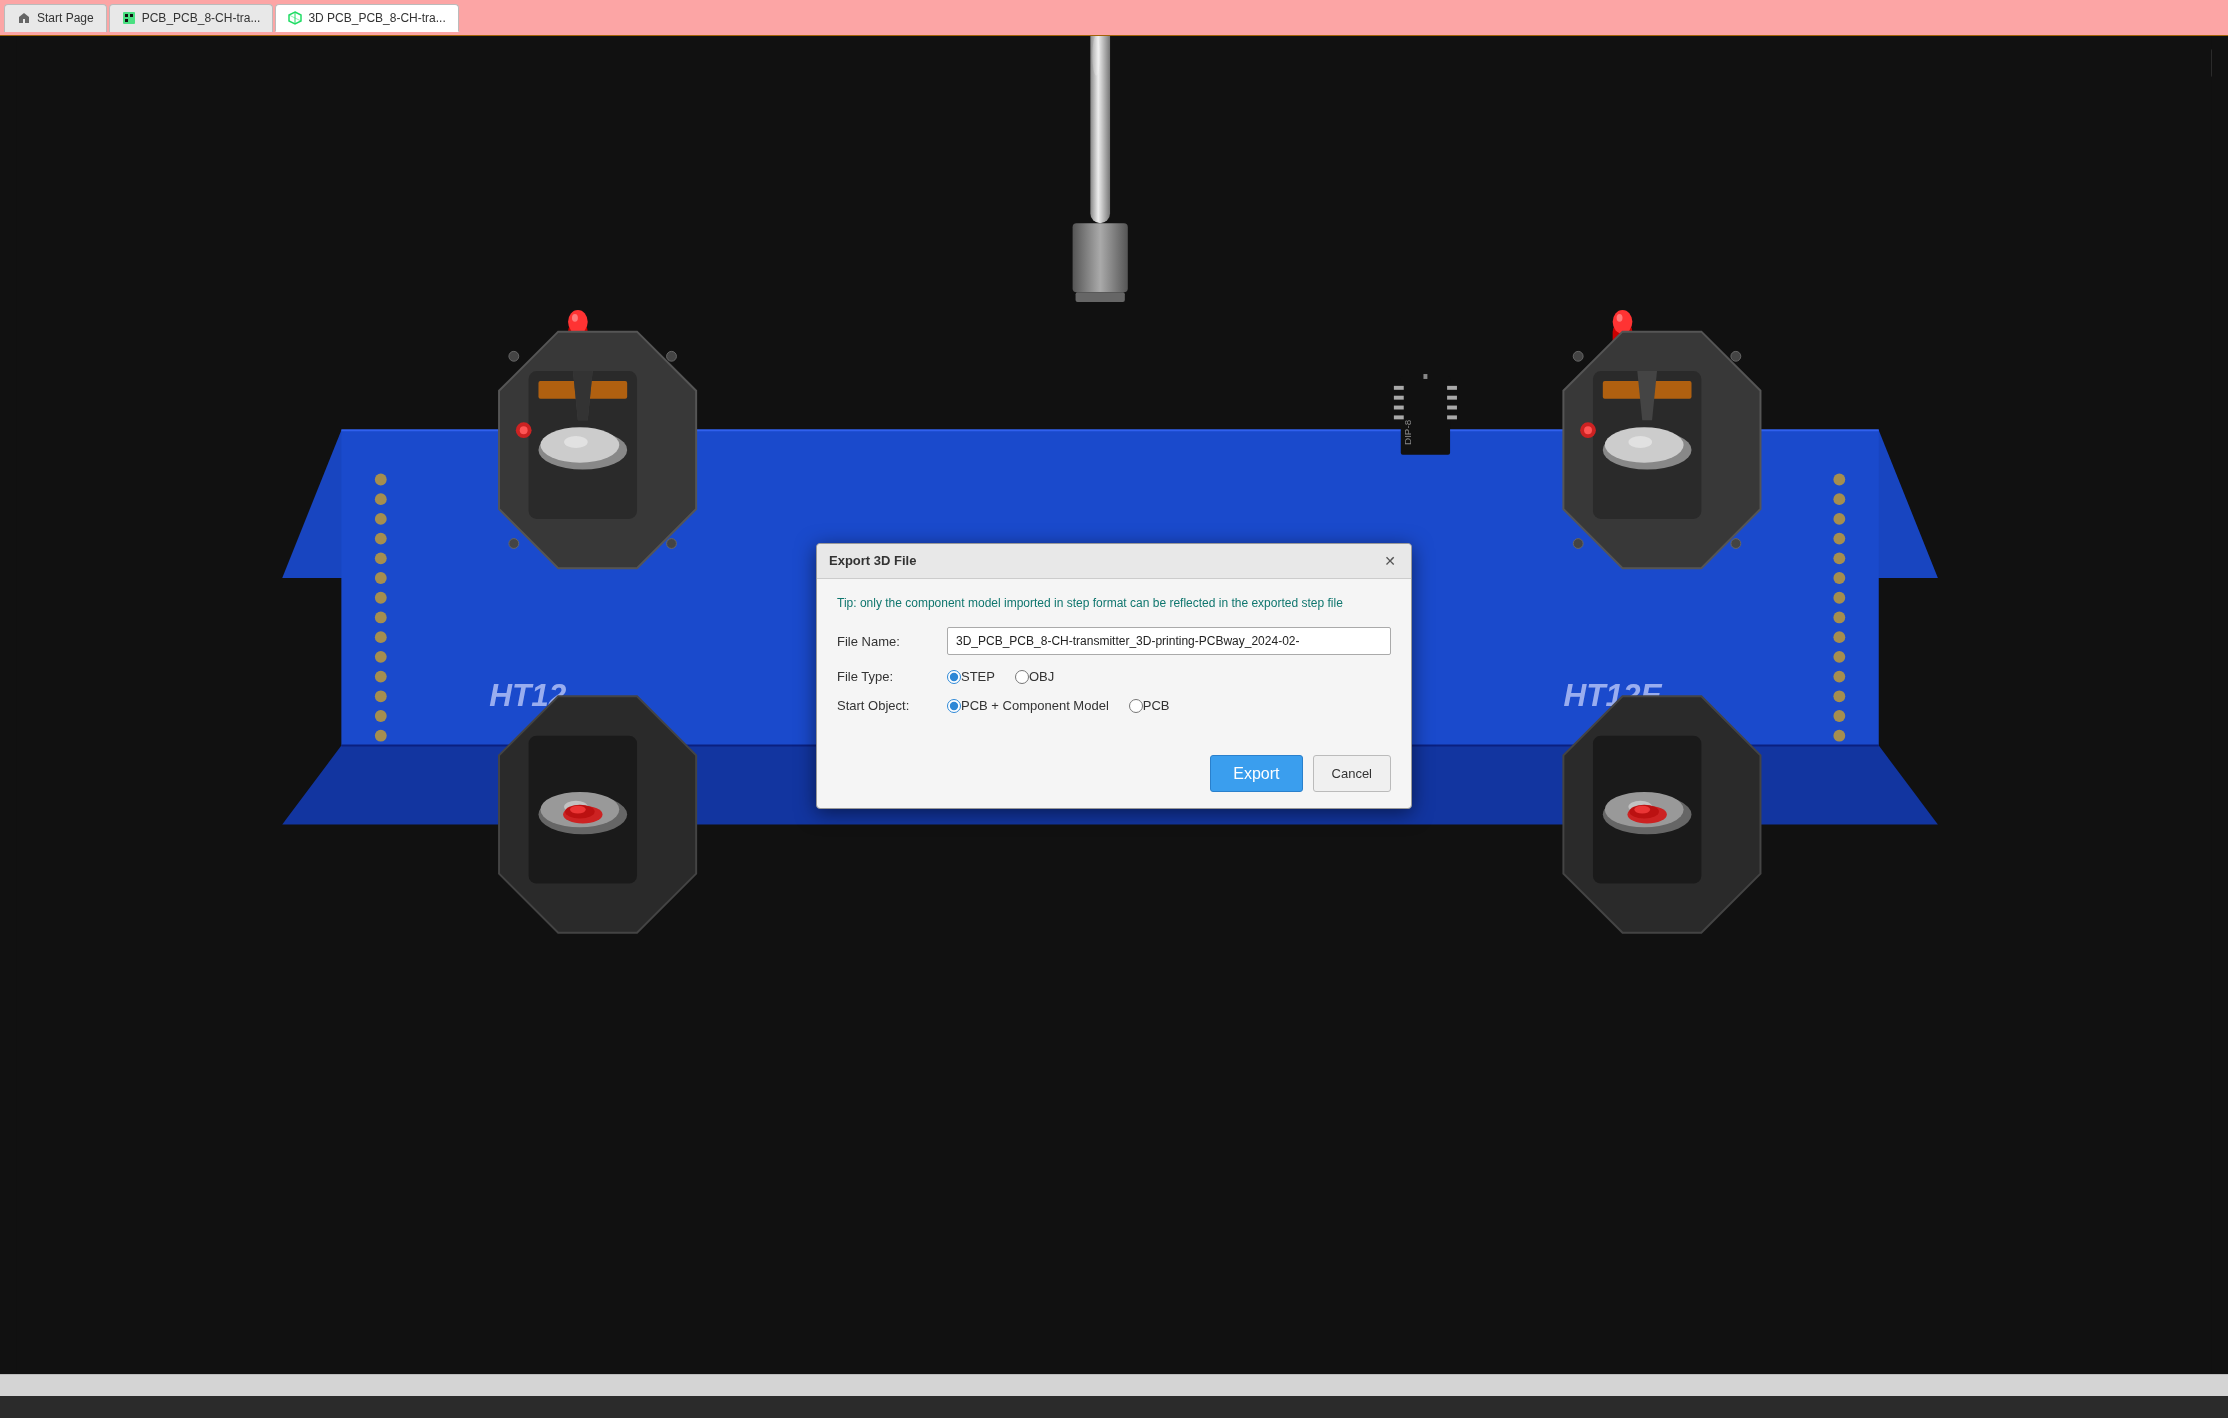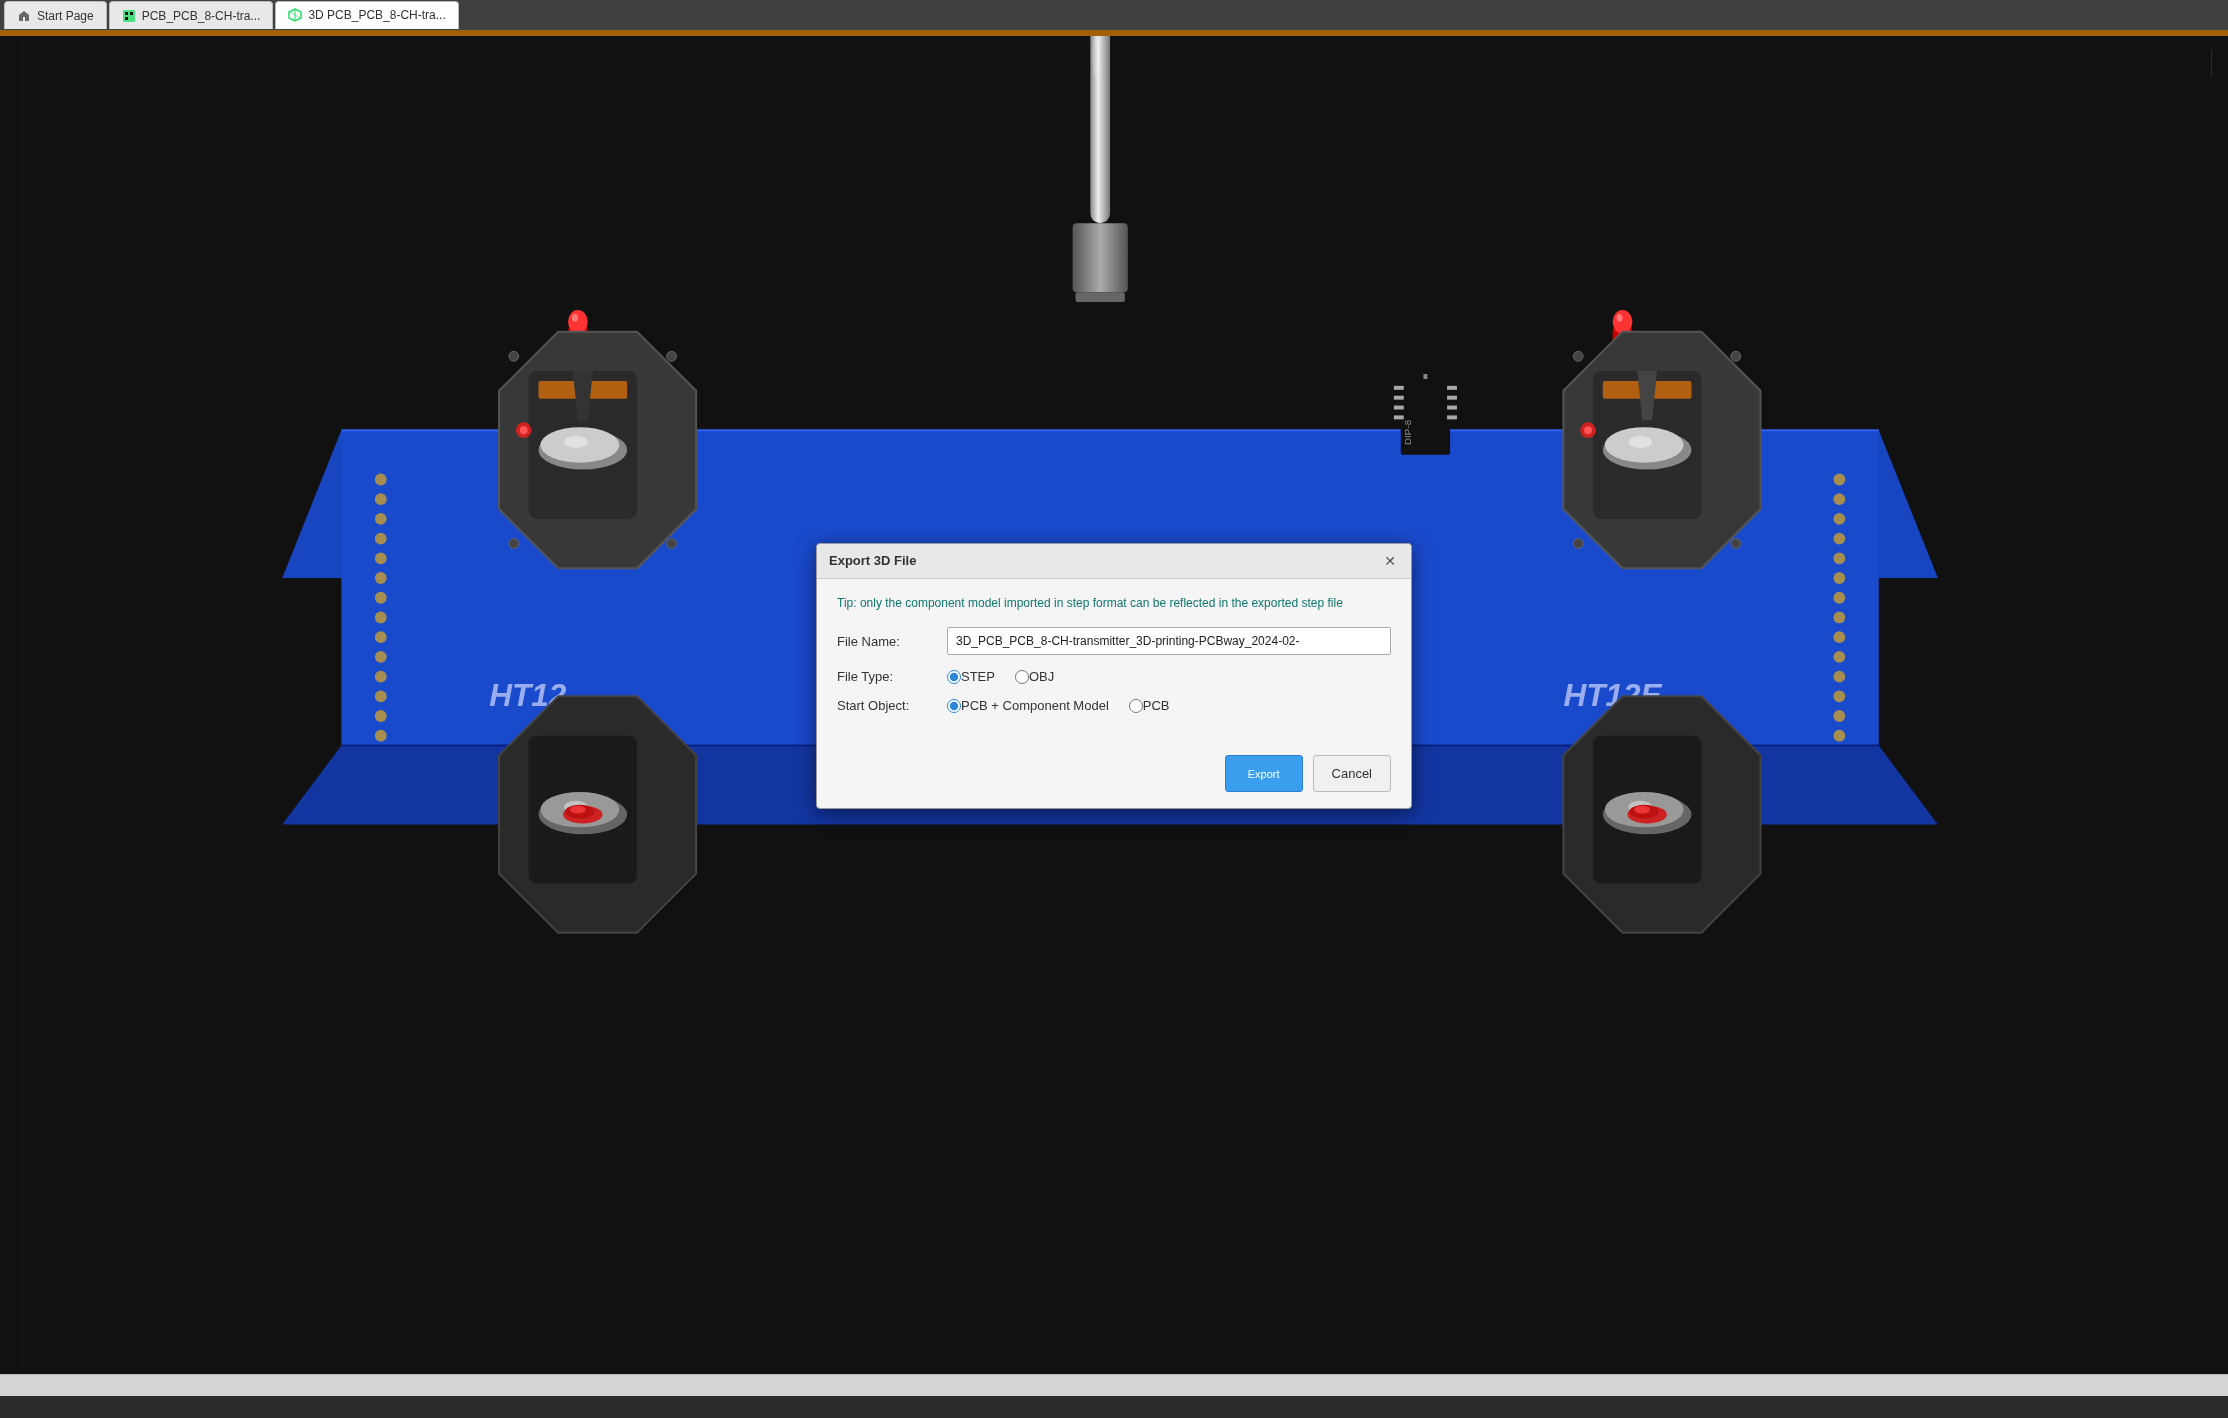--- a/index.html
+++ b/index.html
@@ -9,25 +9,25 @@
       overflow: hidden;
       font-family: 'Segoe UI', Arial, sans-serif;
       font-size: 13px;
       background: #2b2b2b;
     }
 
     
     .tab-bar {
       display: flex;
       align-items: center;
-      background: #404040;
+      background: #fca5a5;
       height: 36px;
       padding: 0 4px;
       gap: 2px;
-      border-bottom: 6px solid #a16207;
+      border-bottom: 1px solid #a16207;
     }
     .tab {
       display: flex;
       align-items: center;
       gap: 6px;
       padding: 4px 12px;
       background: #e8e8e8;
       border: 1px solid #bbb;
       border-bottom: none;
       border-radius: 4px 4px 0 0;
@@ -190,21 +190,21 @@
       justify-content: flex-end;
       gap: 10px;
       padding: 8px 20px 16px;
     }
     .btn-export {
       background: #3a9eee;
       color: #fff;
       border: 1px solid #2a80cc;
       border-radius: 3px;
       padding: 6px 22px;
-      font-size: 11px;
+      font-size: 16px;
       cursor: pointer;
       font-weight: 500;
     }
     .btn-cancel {
       background: #f0f0f0;
       color: #333;
       border: 1px solid #bbb;
       border-radius: 3px;
       padding: 10px 18px;
       font-size: 13px;

